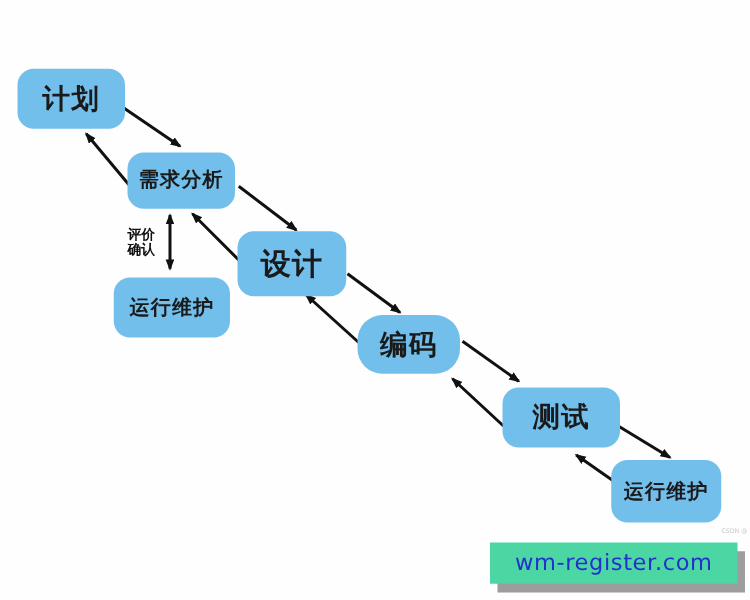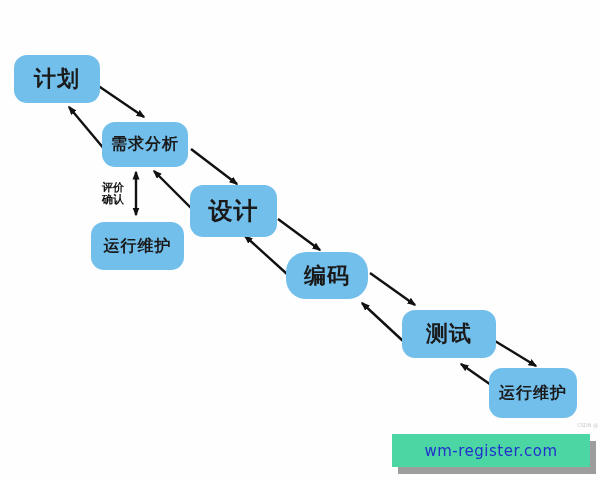--- a/index.html
+++ b/index.html
@@ -24,21 +24,21 @@
   #node-maintenance{left:489px;top:368px;width:88px;height:50px;}
   #edge-label{
     position:absolute;left:94px;top:182px;width:38px;
     font-size:11px;font-weight:bold;color:#111;line-height:12px;text-align:center;
   }
   #edge-label span{display:block;}
   #banner{
     position:absolute;left:392px;top:434px;width:198px;height:33px;
     display:flex;align-items:center;justify-content:center;
     box-shadow:6px 7px 0 rgba(140,140,140,0.85);
-    font-size:15px;letter-spacing:0.5px;
+    font-size:18px;letter-spacing:0.5px;
   }
   #corner-watermark{
     position:absolute;left:540px;top:422px;width:58px;height:8px;
     font-size:5px;color:#c9c9c9;text-align:right;overflow:hidden;white-space:nowrap;
   }
 </style>
 </head>
 <body>
 
 <div id="stage" style="background: rgb(254, 254, 254);">

